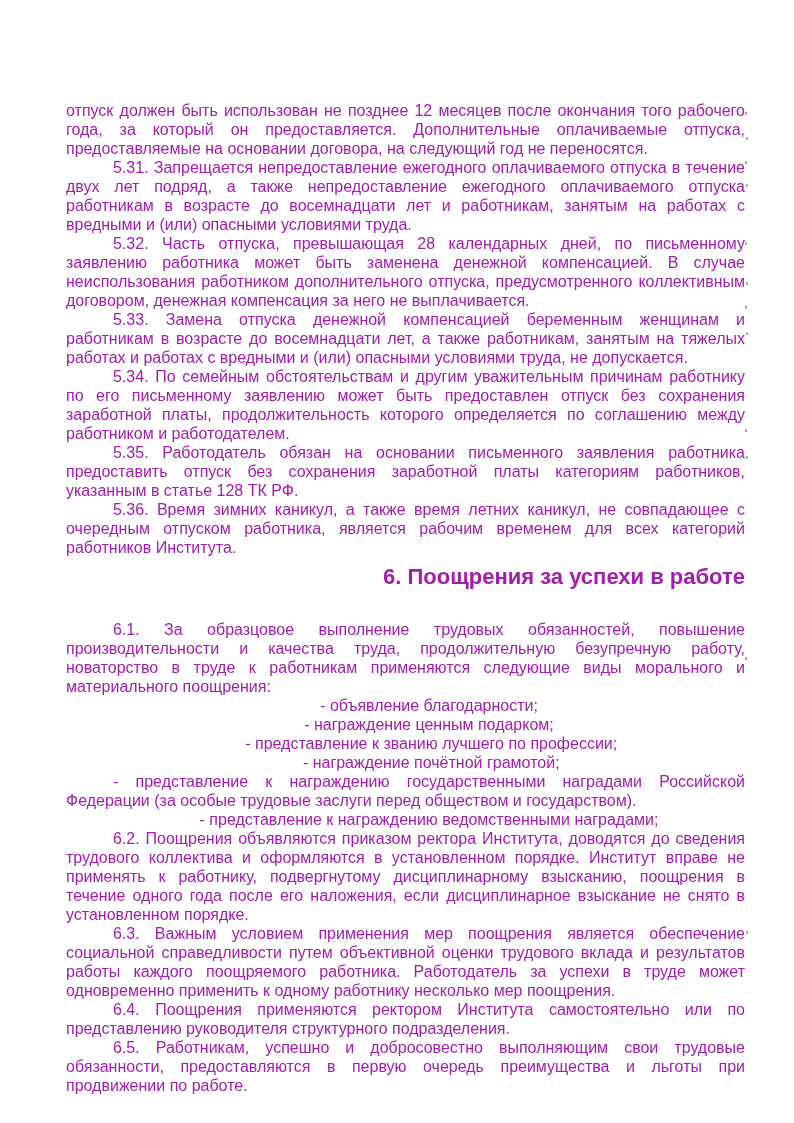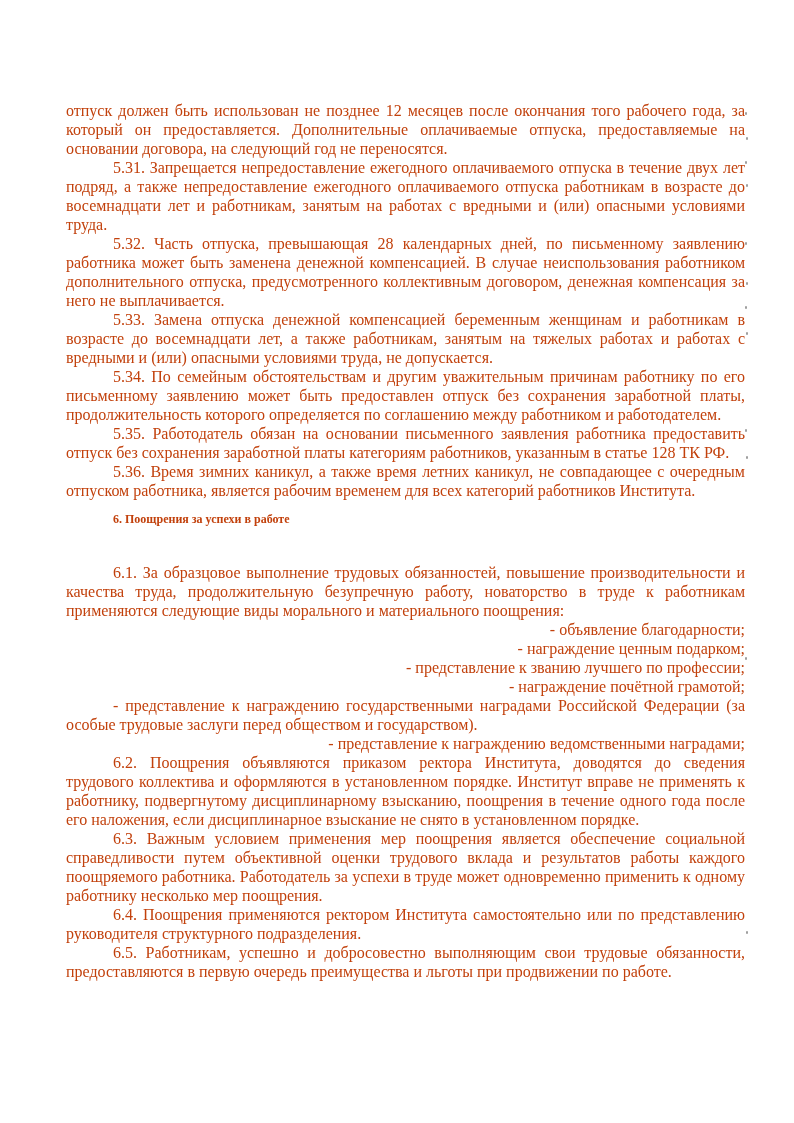--- a/index.html
+++ b/index.html
@@ -8,51 +8,51 @@
     width: 794px;
     height: 1123px;
     background: #ffffff;
     overflow: hidden;
   }
   .page {
     position: relative;
     width: 794px;
     height: 1123px;
     background: #ffffff;
-    font-family: Liberation Serif, serif;
+    font-family: Liberation Sans, sans-serif;
     font-size: 16px;
     line-height: 19px;
-    color: #c2410c;
+    color: #a21caf;
   }
   .text-block {
     position: absolute;
     left: 66px;
     top: 101px;
     width: 679px;
   }
   .para {
     margin: 0;
     text-align: justify;
     text-indent: 47px;
   }
   .no-indent {
     text-indent: 0;
   }
   .pre {
     white-space: pre-wrap;
-    text-align: right;
+    text-align: center;
   }
   .indent-sm {
     text-indent: 14px;
   }
   .heading {
     margin: 10px 0 34px 0;
-    font-size: 12px;
+    font-size: 22px;
     font-weight: bold;
-    text-align: left;
+    text-align: right;
     text-indent: 47px;
     line-height: 19px;
   }
   .heading-7 {
     margin: 12px 0 0 0;
   }
   .specks span {
     position: absolute;
     width: 2px;
     height: 3px;

